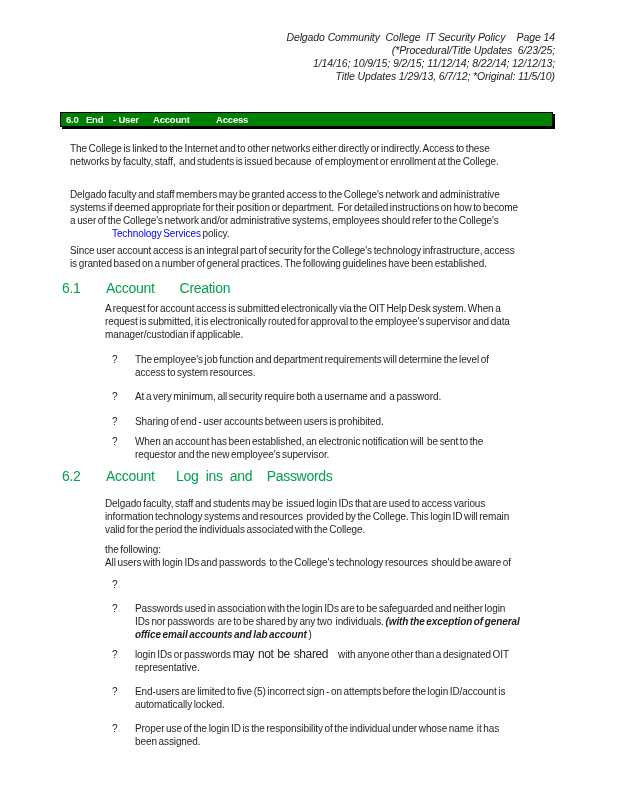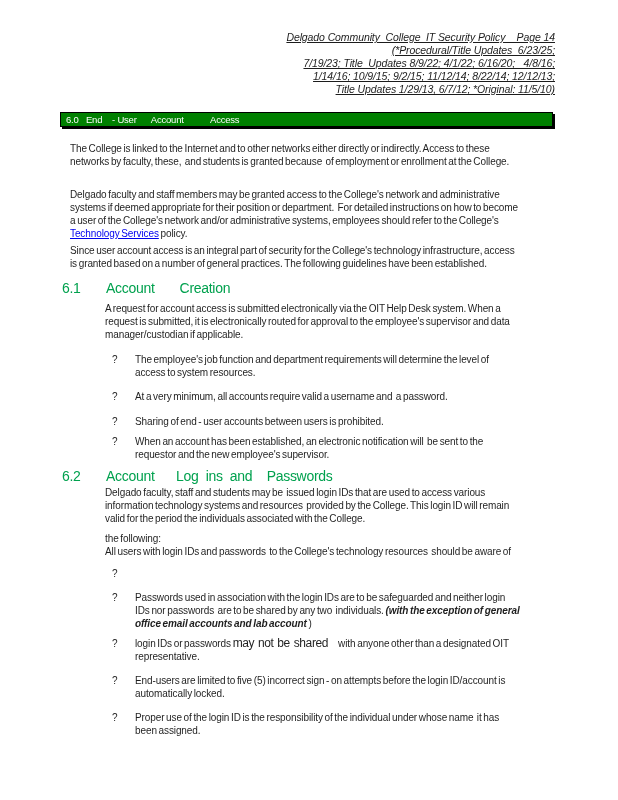--- a/index.html
+++ b/index.html
@@ -13,30 +13,31 @@
   }
   .page { position:absolute; left:0; top:0; width:618px; height:800px; background:#fff; }
 
   
   .doc-header {
     position:absolute; top:31px; right:63px;
     text-align:right; font-style:italic;
     font-size:10.5px; line-height:13px; color:#1c1c1c;
     letter-spacing:-0.1px;
   }
-  .hline { white-space:pre;text-decoration:underline; }
+  .hline { white-space:pre; }
 
   
   .banner {
     position:absolute; left:60px; top:112px; width:493px; height:15px;
     background:#008000; border:1px solid #000;
     box-shadow:2px 2px 0 #000;
     color:#ffffff; font-size:9.5px; line-height:13px;
     padding-left:5px; white-space:pre; letter-spacing:-0.2px;
     overflow:hidden;
+    font-weight:bold;
   }
 
   
   .content {
     position:absolute; left:60px; top:142px; width:497px;
     font-size:10px; line-height:13px;
     letter-spacing:-0.1px; word-spacing:-1px;
   }
   .ln { white-space:pre-wrap; }
   .para { padding-left:10px; }
@@ -48,42 +49,41 @@
   }
   .sh-num { width:46px; flex:none; white-space:pre; }
   .sh-title { white-space:pre;text-align:center; }
 
   .bullet { display:flex; padding-left:52px; }
   .b-marker { width:23px; flex:none; }
   .b-text { flex:1; }
 
   .italic { font-style:italic;font-weight:bold; }
   .condensed { font-size:12px; letter-spacing:-0.4px; }
-  .link { color:#0000ee; text-decoration:underline; cursor:pointer; }
+  .link { color:#0000ee; cursor:pointer;margin-left:42px; }
 </style>
 </head>
 <body>
 
 <div class="page">
 
   <div class="doc-header">
     <div class="hline">Delgado Community  College  IT Security Policy    Page 14</div>
     <div class="hline">(*Procedural/Title Updates  6/23/25;</div>
-    <div class="hline">7/19/23; Title  Updates 8/9/22; 4/1/22; 6/16/20;   4/8/16;</div>
     <div class="hline">1/14/16; 10/9/15; 9/2/15; 11/12/14; 8/22/14; 12/12/13;</div>
     <div class="hline">Title Updates 1/29/13, 6/7/12; *Original: 11/5/10)</div>
   </div>
 
   <div class="banner">6.0   End    - User      Account           Access</div>
 
   <div class="content">
 
     <div class="para" style="margin-bottom:20px">
       <div class="ln">The College is linked to the Internet and to other networks either directly or indirectly. Access to these</div>
-      <div class="ln">networks by faculty, these,  and students is granted because  of employment or enrollment at the College.</div>
+      <div class="ln">networks by faculty, staff,  and students is issued because  of employment or enrollment at the College.</div>
     </div>
 
     <div class="para" style="margin-bottom:4px">
       <div class="ln">Delgado faculty and staff members may be granted access to the College's network and administrative</div>
       <div class="ln">systems if deemed appropriate for their position or department.  For detailed instructions on how to become</div>
       <div class="ln">a user of the College's network and/or administrative systems, employees should refer to the College's</div>
       <div class="ln"><a class="link">Technology Services</a><span> policy.</span></div>
     </div>
 
     <div class="para" style="margin-bottom:12px">
@@ -105,38 +105,38 @@
     <div class="bullet" style="margin-bottom:11px">
       <span class="b-marker">?</span>
       <span class="b-text">
         <div class="ln">The employee's job function and department requirements will determine the level of</div>
         <div class="ln">access to system resources.</div>
       </span>
     </div>
     <div class="bullet" style="margin-bottom:12px">
       <span class="b-marker">?</span>
       <span class="b-text">
-        <div class="ln">At a very minimum, all accounts require valid a username and  a password.</div>
+        <div class="ln">At a very minimum, all security require both a username and  a password.</div>
       </span>
     </div>
     <div class="bullet" style="margin-bottom:7px">
       <span class="b-marker">?</span>
       <span class="b-text">
         <div class="ln">Sharing of end - user accounts between users is prohibited.</div>
       </span>
     </div>
     <div class="bullet" style="margin-bottom:9px">
       <span class="b-marker">?</span>
       <span class="b-text">
         <div class="ln">When an account has been established, an electronic notification will  be sent to the</div>
         <div class="ln">requestor and the new employee's supervisor.</div>
       </span>
     </div>
 
-    <div class="sec-head" style="margin-bottom:3px">
+    <div class="sec-head" style="margin-bottom:14px">
       <span class="sh-num" style="padding-left:2px">6.2</span>
       <span class="sh-title">Account      Log  ins  and    Passwords</span>
     </div>
 
     <div class="sec-para" style="margin-bottom:7px">
       <div class="ln">Delgado faculty, staff and students may be  issued login IDs that are used to access various</div>
       <div class="ln">information technology systems and resources  provided by the College. This login ID will remain</div>
       <div class="ln">valid for the period the individuals associated with the College.</div>
     </div>
 

